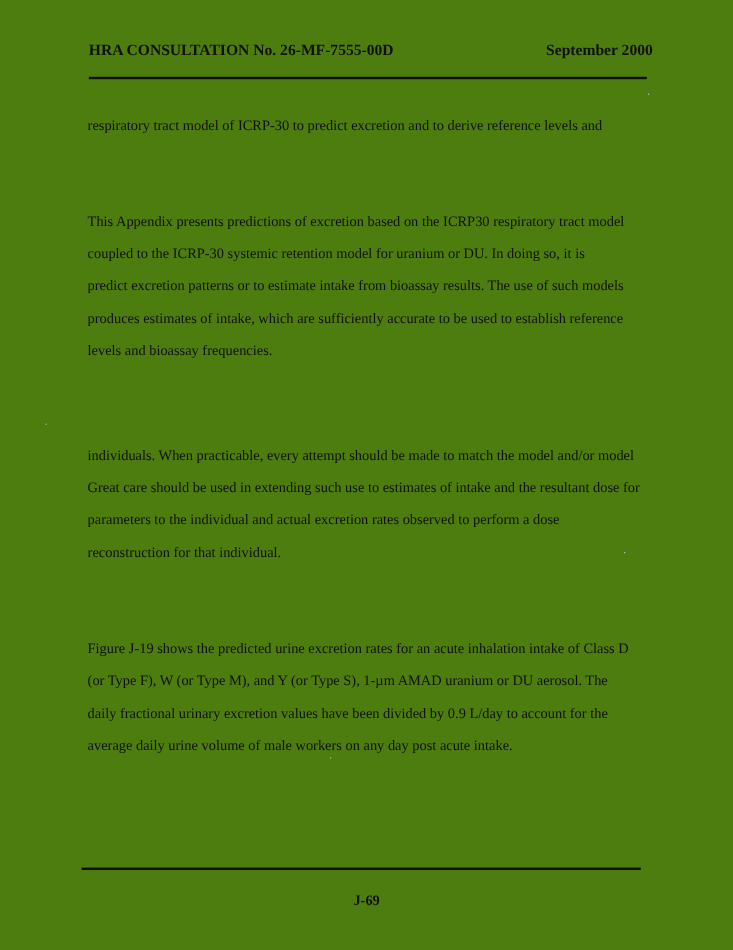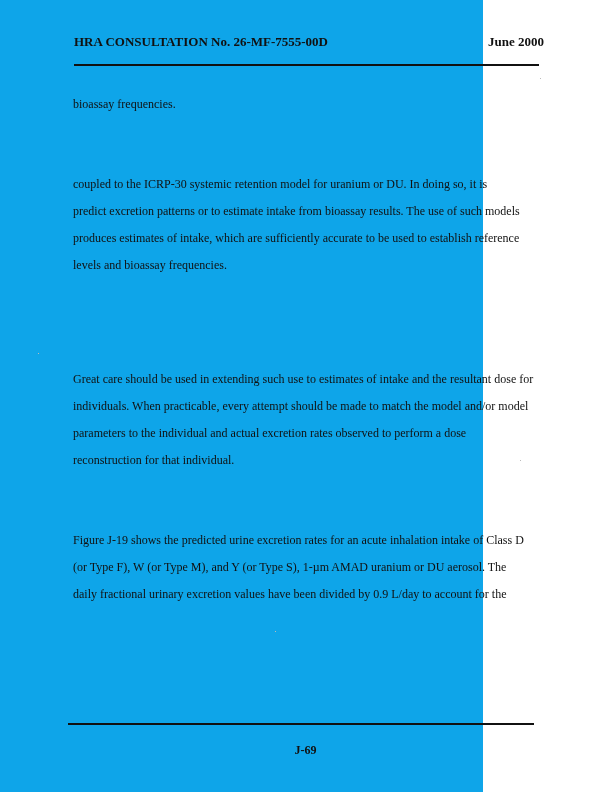--- a/index.html
+++ b/index.html
@@ -11,22 +11,22 @@
       width: 611px;
       height: 792px;
       position: relative;
       overflow: hidden;
       font-family: "Liberation Serif", serif;
       color: #111111;
     }
     .page {
       position: absolute;
       left: 0; top: 0;
-      width: 483px; height: 792px;
-      background: #0ea5e9;
+      width: 611px; height: 792px;
+      background: #4d7c0f;
     }
     .header {
       position: absolute;
       left: 74px;
       top: 34px;
       width: 460px;
       height: 20px;
       font-weight: bold;
       font-size: 13px;
     }
@@ -90,47 +90,49 @@
       background: #bbb;
     }
   </style>
 </head>
 <body>
 
 <div class="page">
 
   <div class="header">
     <span class="header-title">HRA CONSULTATION No. 26-MF-7555-00D</span>
-    <span class="header-date">June 2000</span>
+    <span class="header-date">September 2000</span>
   </div>
 
   <div class="rule-top"></div>
 
   <p class="para p1">
-    <span class="line">bioassay frequencies.</span>
+    <span class="line">respiratory tract model of ICRP-30 to predict excretion and to derive reference levels and</span>
   </p>
 
   <p class="para p2">
+    <span class="line">This Appendix presents predictions of excretion based on the ICRP30 respiratory tract model</span>
     <span class="line">coupled to the ICRP-30 systemic retention model for uranium or DU.  In doing so, it is</span>
     <span class="line">predict excretion patterns or to estimate intake from bioassay results.  The use of such models</span>
     <span class="line">produces estimates of intake, which are sufficiently accurate to be used to establish reference</span>
     <span class="line">levels and bioassay frequencies.</span>
   </p>
 
   <p class="para p3">
+    <span class="line">individuals.  When practicable, every attempt should be made to match the model and/or model</span>
     <span class="line">Great care should be used in extending such use to estimates of intake and the resultant dose for</span>
-    <span class="line">individuals.  When practicable, every attempt should be made to match the model and/or model</span>
     <span class="line">parameters to the individual and actual excretion rates observed to perform a dose</span>
     <span class="line">reconstruction for that individual.</span>
   </p>
 
   <p class="para p4">
     <span class="line">Figure J-19 shows the predicted urine excretion rates for an acute inhalation intake of Class D</span>
     <span class="line">(or Type F), W (or Type M), and Y (or Type S), 1-µm AMAD uranium or DU aerosol.  The</span>
     <span class="line">daily fractional urinary excretion values have been divided by 0.9 L/day to account for the</span>
+    <span class="line">average daily urine volume of male workers on any day post acute intake.</span>
   </p>
 
   <div class="rule-bottom"></div>
 
   <div class="page-number">J-69</div>
 
   <div class="speck" style="left:38px; top:353px;"></div>
   <div class="speck" style="left:540px; top:78px;"></div>
   <div class="speck" style="left:275px; top:631px;"></div>
   <div class="speck" style="left:520px; top:460px;"></div>

